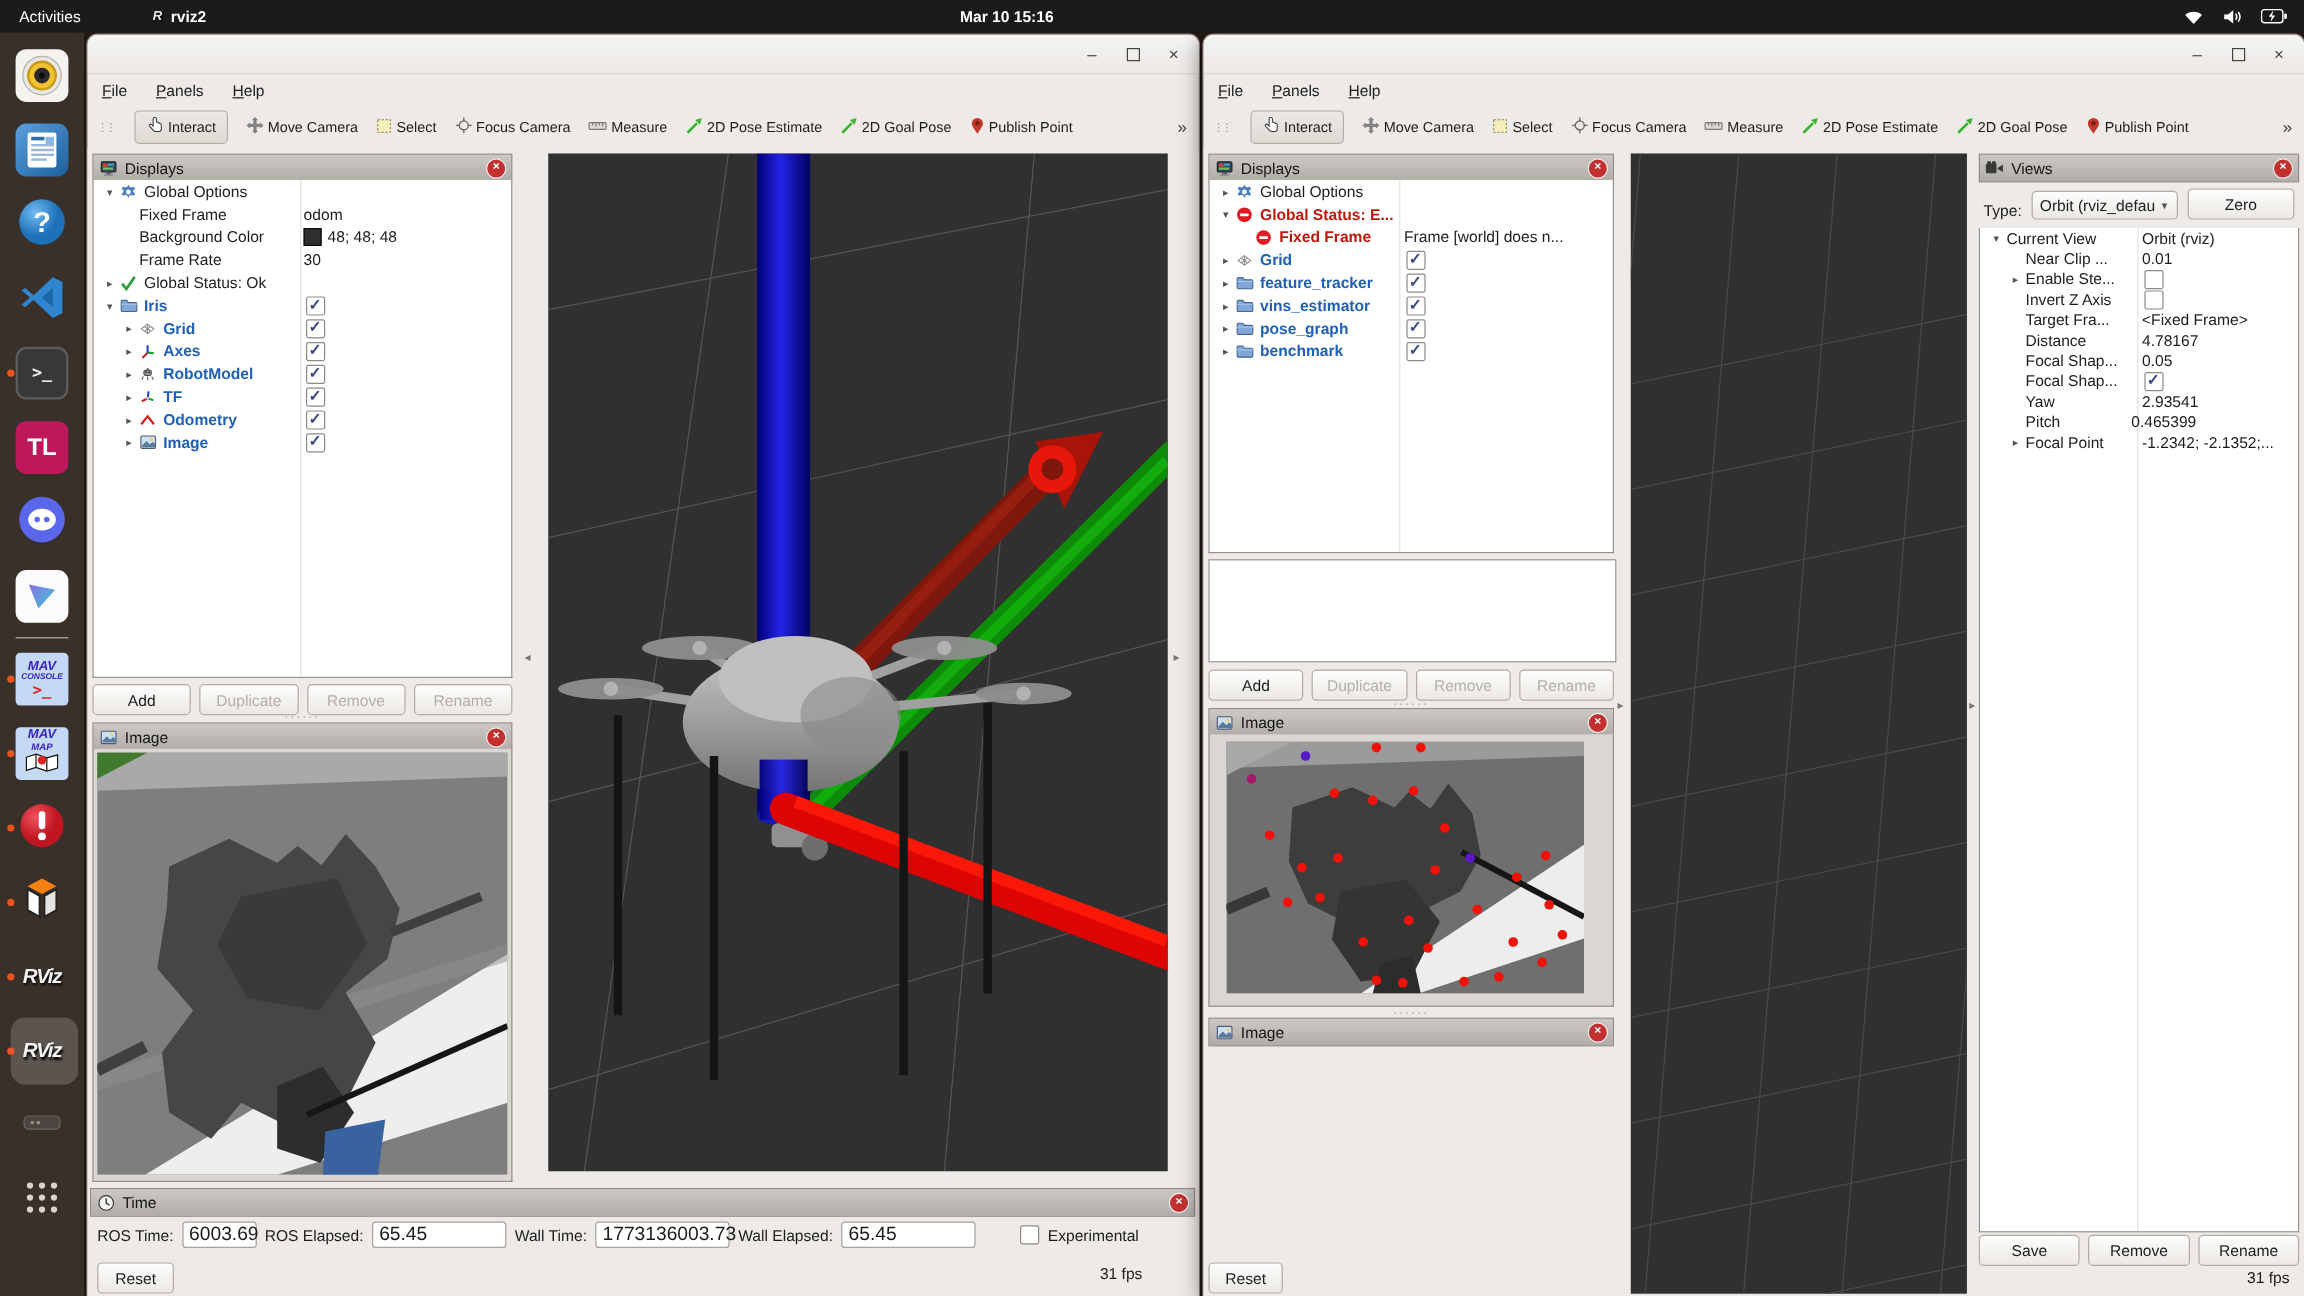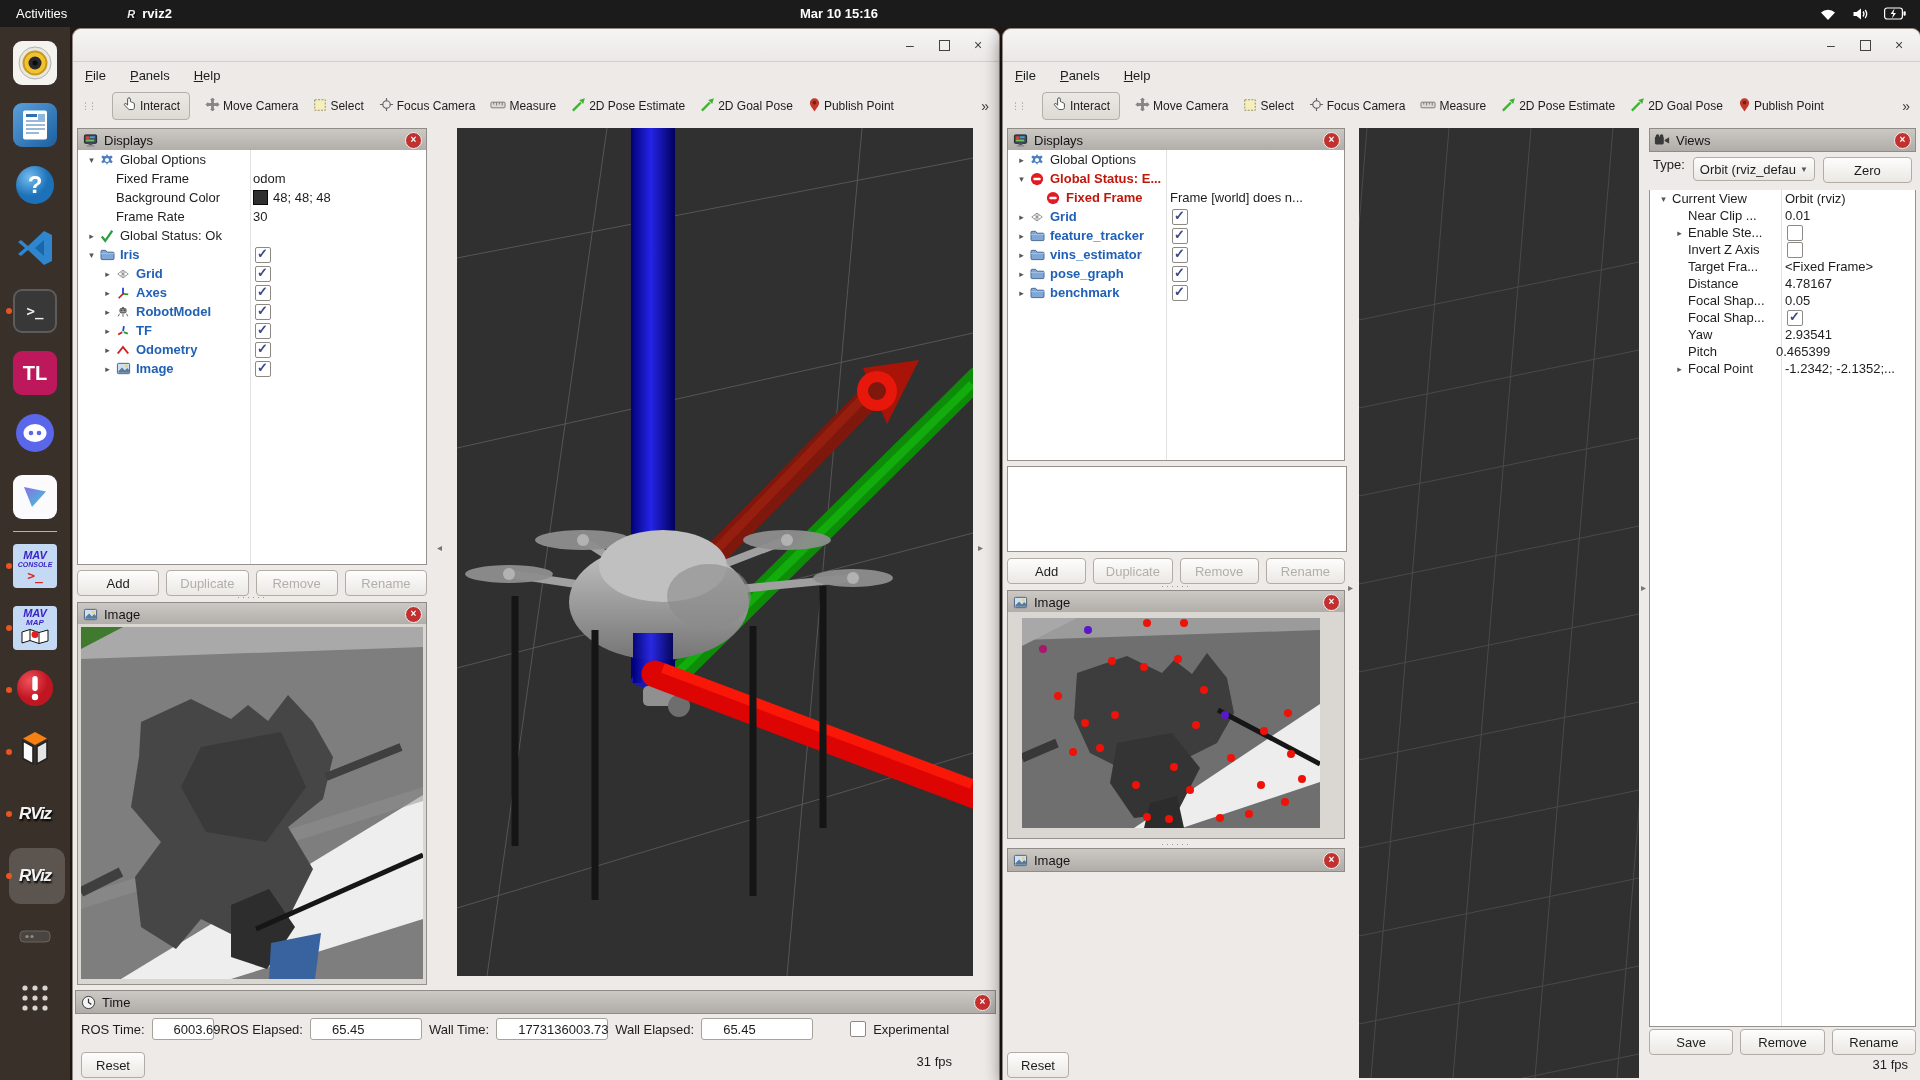--- a/index.html
+++ b/index.html
@@ -68,25 +68,25 @@
   .btn.disabled{color:#b2afaa}
   .dots{position:absolute;text-align:center;color:#8f8c88;font-size:9px;letter-spacing:2px;height:8px;line-height:6px}
   .viewport{position:absolute;background:#303030}
   .split-arrow{position:absolute;color:#787571;font-size:10px;z-index:5}
   .img-content{position:absolute;background:#dad7d3;border:1px solid #95918c;border-top:none}
   .noimg-box{position:absolute;background:#fff;border:1px solid #95918c;display:flex;align-items:center;justify-content:center;overflow:hidden}
   .noimg-text{font-size:38px;color:#0c0c0c;letter-spacing:5px;transform:scaleX(1.45);white-space:nowrap}
   
   .time-fields{position:absolute;left:6px;right:6px;top:28px;display:flex;align-items:center;gap:7px;font-size:13px;color:#1d1d1d}
   .tfield{height:22px;background:#fff;border:1px solid #a6a29c;border-radius:3px;display:flex;align-items:center;
-          padding:0 21px;box-sizing:border-box;font-size:13px}
+          padding:0 5px;box-sizing:border-box;font-size:16px}
   .exp-cb{width:14px;height:14px;background:#fff;border:1px solid #8d8a86;border-radius:2px;margin-left:30px;flex:0 0 auto}
   .fps{position:absolute;font-size:13px;color:#1d1d1d}
   
-  .typerow{position:absolute;left:4px;right:4px;display:flex;align-items:flex-start;gap:8px;font-size:13px;color:#1d1d1d}
+  .typerow{position:absolute;left:4px;right:4px;display:flex;align-items:flex-end;gap:8px;font-size:13px;color:#1d1d1d}
   .combo{height:24px;flex:0 0 122px;border:1px solid #b1ada6;border-radius:4px;background:linear-gradient(#fdfdfc,#ebe8e4);
          display:flex;align-items:center;padding:0 6px;box-sizing:border-box;font-size:13px;white-space:nowrap;overflow:hidden}
   .combo .car{margin-left:auto;font-size:8px;color:#555}
 </style>
 </head>
 <body>
 
 <div class="topbar">
   <span class="tb-activities">Activities</span>
   <span class="tb-app">

